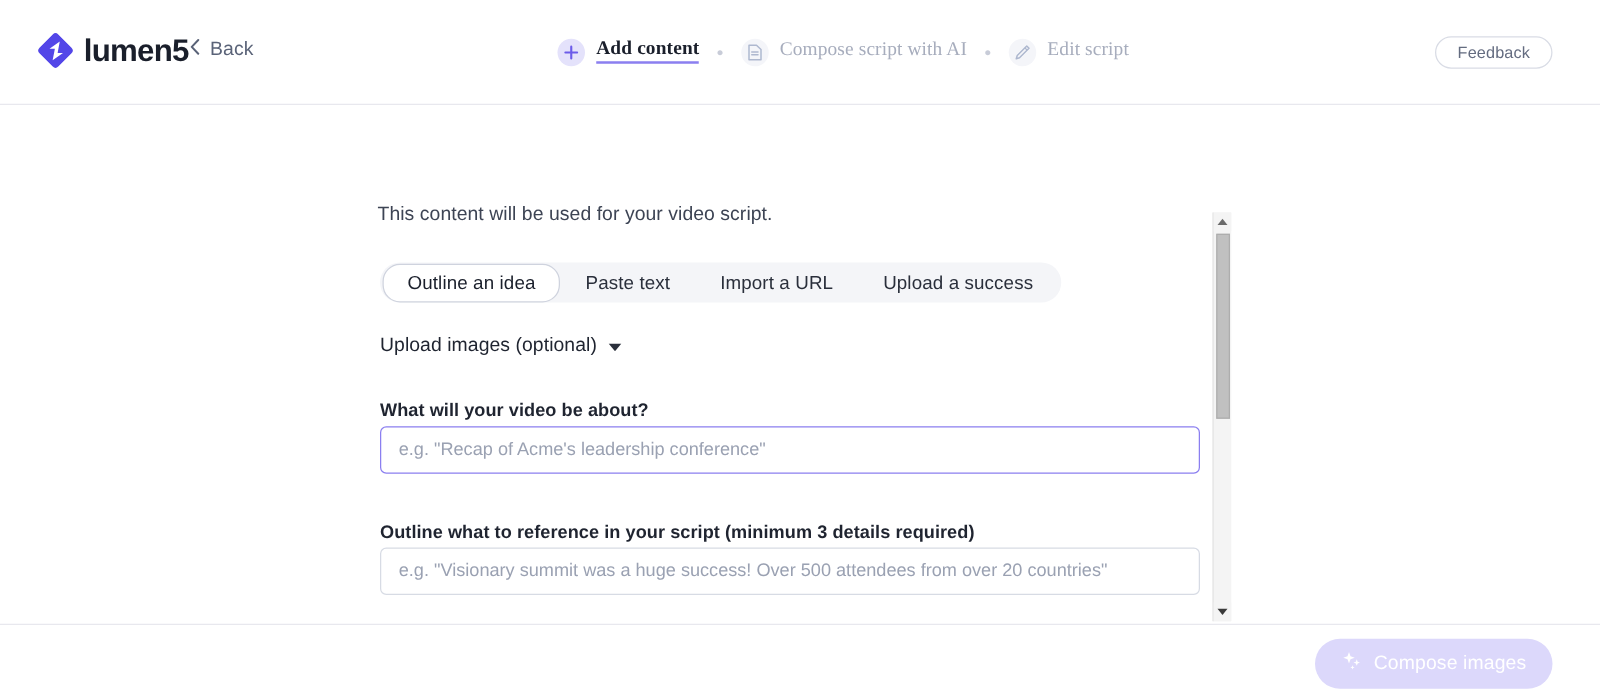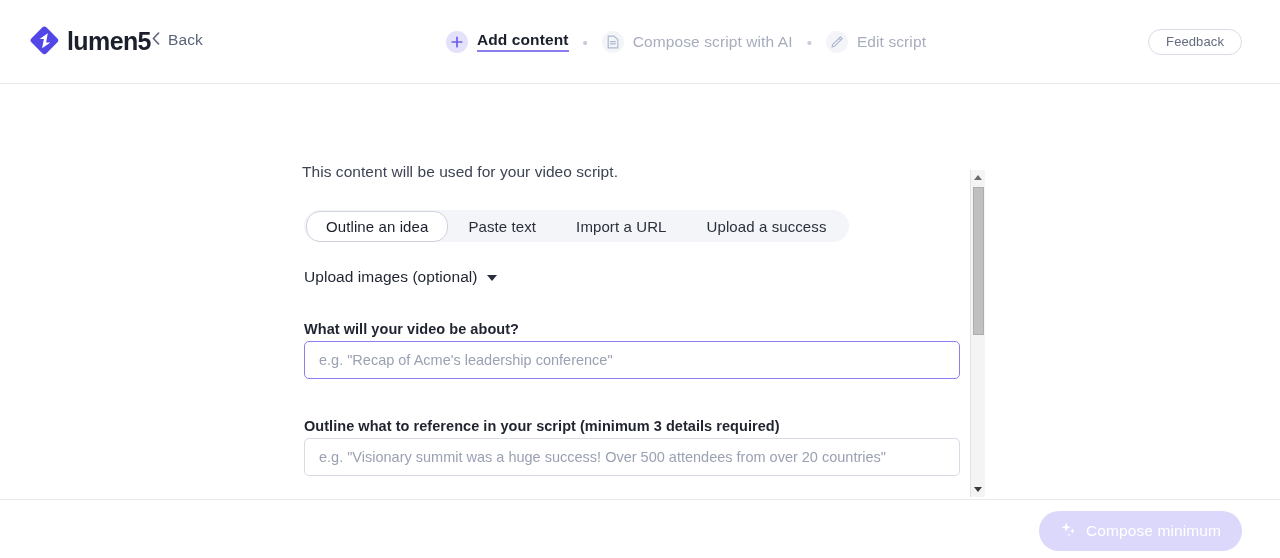--- a/index.html
+++ b/index.html
@@ -78,24 +78,25 @@
   
   .steps {
     position: absolute;
     left: 446px; top: 28px;
     display: flex;
     align-items: center;
     height: 28px;
   }
   .step {
     display: flex;
-    align-items: center;
+    align-items: flex-start;
     gap: 9px;
     cursor: pointer;
     user-select: none;
+    font-family: Liberation Serif, serif;
   }
   .step-icon {
     width: 22px; height: 22px;
     border-radius: 50%;
     display: flex;
     align-items: center;
     justify-content: center;
     flex: 0 0 auto;
   }
   .step-icon.active { background: #e4e2fb; }
@@ -441,17 +442,17 @@
 
   <div class="footer">
     <button class="compose-btn">
       <span class="sparkle-icon">
         <svg width="17" height="17" viewBox="0 0 17 17" xmlns="http://www.w3.org/2000/svg">
           <path d="M6.2 1.6 L7.4 5.0 L10.8 6.2 L7.4 7.4 L6.2 10.8 L5.0 7.4 L1.6 6.2 L5.0 5.0 Z" fill="#ffffff"></path>
           <path d="M12.4 7.4 L13.1 9.3 L15.0 10.0 L13.1 10.7 L12.4 12.6 L11.7 10.7 L9.8 10.0 L11.7 9.3 Z" fill="#ffffff"></path>
           <path d="M9.0 12.2 L9.45 13.45 L10.7 13.9 L9.45 14.35 L9.0 15.6 L8.55 14.35 L7.3 13.9 L8.55 13.45 Z" fill="#ffffff"></path>
         </svg>
       </span>
-      <span>Compose minimum</span>
+      <span>Compose images</span>
     </button>
   </div>
 
 </div>
 
 </body></html>

